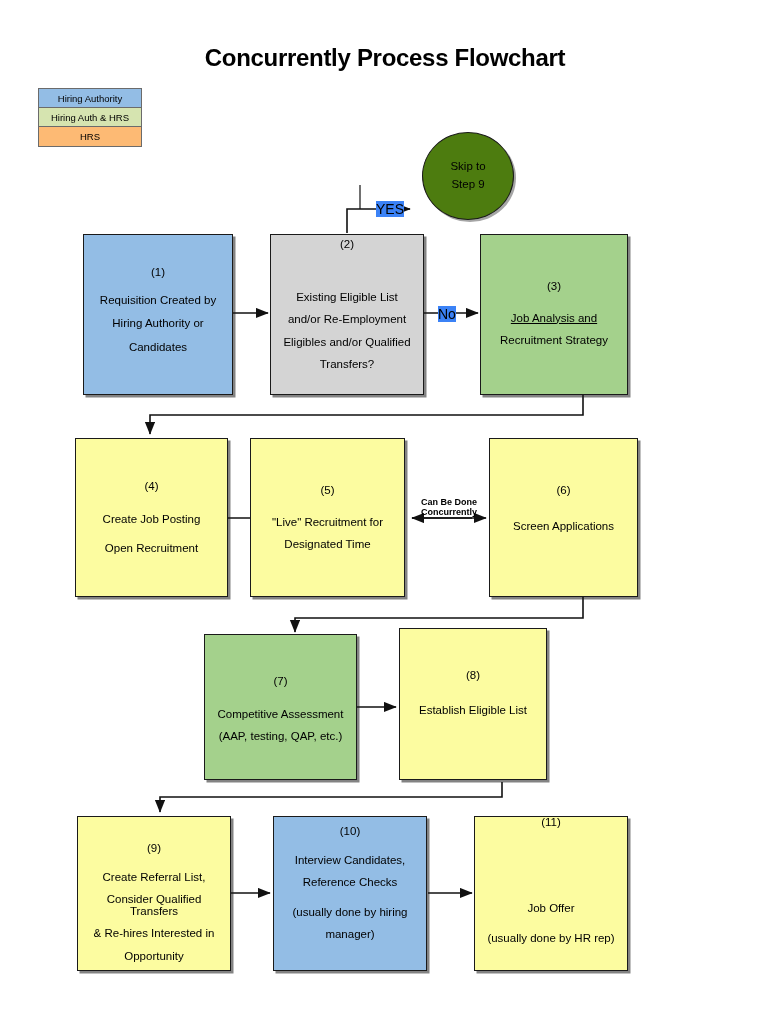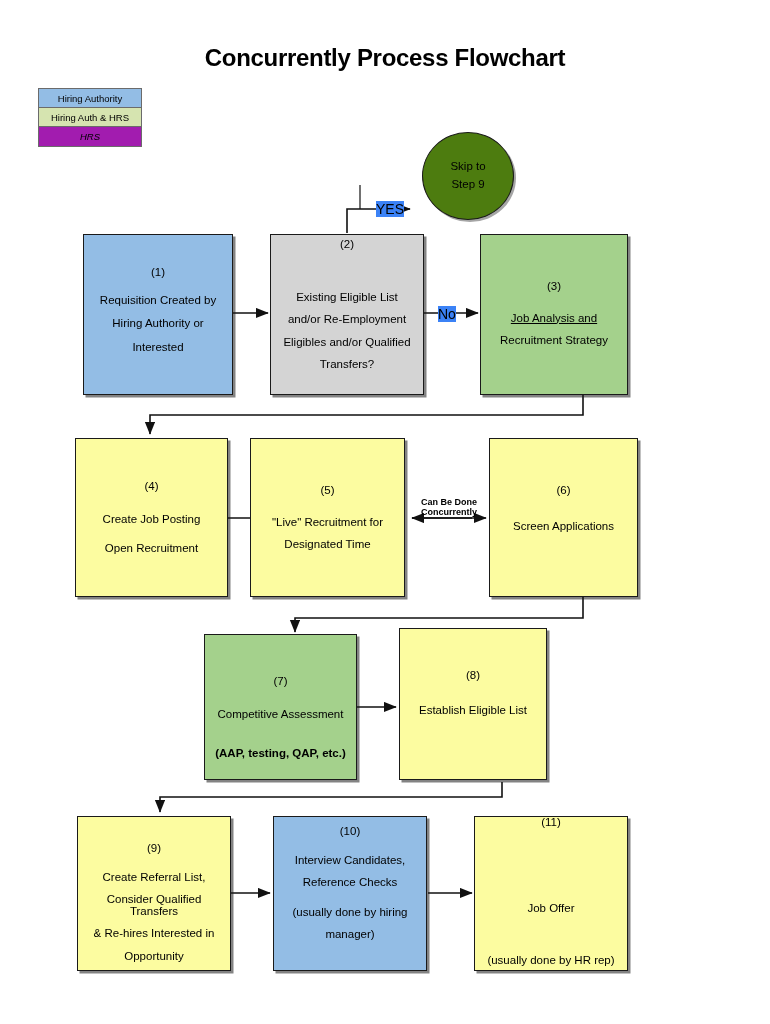--- a/index.html
+++ b/index.html
@@ -57,21 +57,21 @@
     text-align: center;
     font-size: 9.5px;
     border-bottom: 1px solid #6b6b6b;
     box-sizing: border-box;
     white-space: nowrap;
     overflow: hidden;
   }
   .legend-row:last-child { border-bottom: none; }
   .legend-blue   { background: #93bde5; }
   .legend-green  { background: #d6e4b0; }
-  .legend-yellow { background: #a21caf; font-style: italic; }
+  .legend-yellow { background: #fdba74; }
 
   
   .node {
     position: absolute;
     box-sizing: border-box;
     border: 1.5px solid #1a1a1a;
     box-shadow: 2.5px 2.5px 0 rgba(30,30,30,0.55);
     display: flex;
     flex-direction: column;
     align-items: center;
@@ -184,21 +184,21 @@
   <div class="edge-label bold" style="left:417px; top:497px; width:64px; background:transparent;">
     <span class="ln">Can Be Done</span><br>
     <span class="ln">Concurrently</span>
   </div>
 
   <div class="node fill-blue" style="left:83px; top:234px; width:150px; height:161px; justify-content:flex-start; padding-top:32px;">
     <span class="num">(1)</span>
     <span class="lines">
       <span class="ln" style="margin-top:14px;">Requisition Created by</span>
       <span class="ln" style="margin-top:12px;">Hiring Authority or</span>
-      <span class="ln" style="margin-top:12px;">Interested</span>
+      <span class="ln" style="margin-top:12px;">Candidates</span>
     </span>
   </div>
 
   <div class="node fill-gray" style="left:270px; top:234px; width:154px; height:161px; justify-content:flex-start; padding-top:4px;">
     <span class="num">(2)</span>
     <span class="lines">
       <span class="ln" style="margin-top:39px;">Existing Eligible List</span>
       <span class="ln" style="margin-top:11px;">and/or Re-Employment</span>
       <span class="ln" style="margin-top:11px;">Eligibles and/or Qualified</span>
       <span class="ln" style="margin-top:11px;">Transfers?</span>
@@ -233,21 +233,21 @@
     <span class="num">(6)</span>
     <span class="lines">
       <span class="ln" style="margin-top:22px;">Screen Applications</span>
     </span>
   </div>
 
   <div class="node fill-green" style="left:204px; top:634px; width:153px; height:146px; justify-content:flex-start; padding-top:41px;">
     <span class="num">(7)</span>
     <span class="lines">
       <span class="ln" style="margin-top:19px;">Competitive Assessment</span>
-      <span class="ln" style="margin-top:28px;font-weight:bold;">(AAP, testing, QAP, etc.)</span>
+      <span class="ln" style="margin-top:11px;">(AAP, testing, QAP, etc.)</span>
     </span>
   </div>
 
   <div class="node fill-yellow" style="left:399px; top:628px; width:148px; height:152px; justify-content:flex-start; padding-top:41px;">
     <span class="num">(8)</span>
     <span class="lines">
       <span class="ln" style="margin-top:21px;">Establish Eligible List</span>
     </span>
   </div>
 
@@ -268,17 +268,17 @@
       <span class="ln" style="margin-top:11px;">Reference Checks</span>
       <span class="ln" style="margin-top:18px;">(usually done by hiring</span>
       <span class="ln" style="margin-top:11px;">manager)</span>
     </span>
   </div>
 
   <div class="node fill-yellow" style="left:474px; top:816px; width:154px; height:155px; justify-content:flex-start; gap:48px;">
     <span class="num">(11)</span>
     <span class="lines">
       <span class="ln" style="margin-top:24px;">Job Offer</span>
-      <span class="ln" style="margin-top:41px;">(usually done by HR rep)</span>
+      <span class="ln" style="margin-top:19px;">(usually done by HR rep)</span>
     </span>
   </div>
 
 </div>
 
 </body></html>

